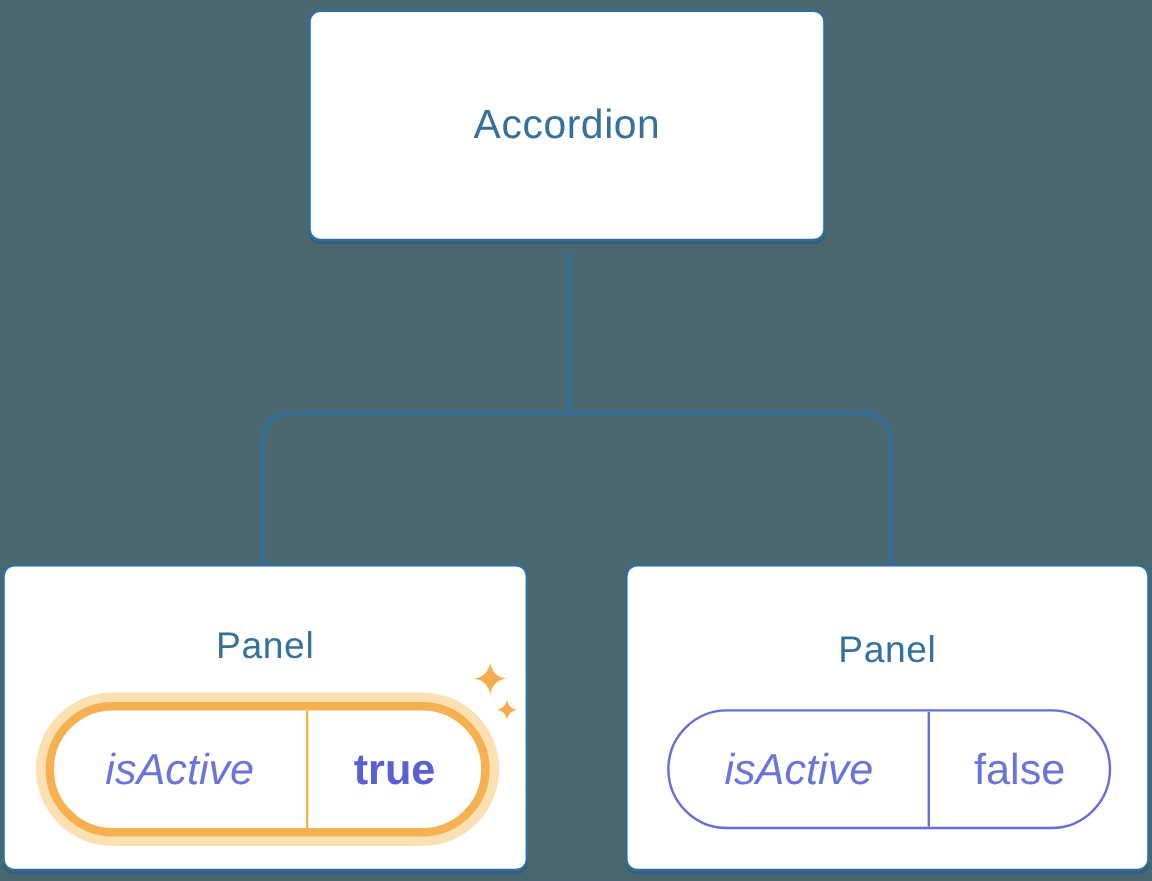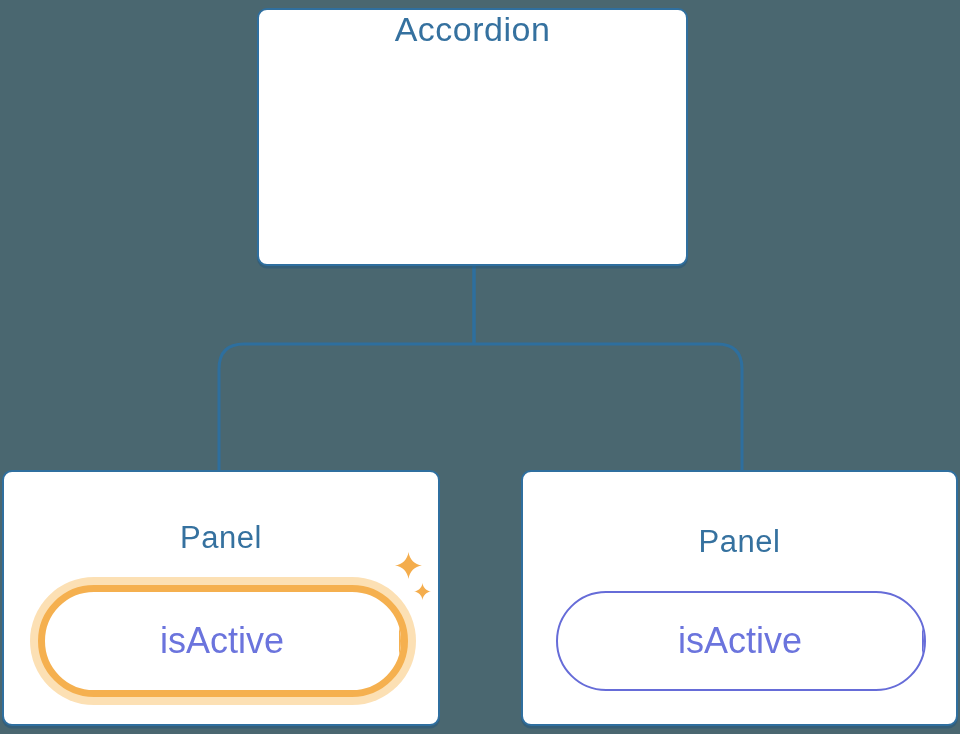--- a/index.html
+++ b/index.html
@@ -24,21 +24,21 @@
   }
   .stage{position:absolute;inset:0;width:960px;height:734px;}
   .connectors{position:absolute;left:0;top:0;width:960px;height:734px;pointer-events:none;}
   .card{
     position:absolute;
     background:var(--card-background);
     border:2px solid var(--card-border-blue);
     border-radius:10px;
     box-shadow:0 2.5px 0 rgba(36,88,126,0.55);
   }
-  .card-accordion{left:257px;top:8px;width:431px;height:258px;display:flex;align-items:flex-start;justify-content:center;}
+  .card-accordion{left:257px;top:8px;width:431px;height:193px;display:flex;align-items:center;justify-content:center;}
   .card-panel-left{left:2px;top:470px;width:438px;height:256px;}
   .card-panel-right{left:521px;top:470px;width:437px;height:256px;}
   .component-label{
     color:var(--label-blue);
     font-size:34px;
     font-weight:500;
     letter-spacing:0.5px;
   }
   .panel-title{
     position:absolute;
@@ -69,21 +69,21 @@
     left:33px;top:119px;
     width:370px;height:100px;
     border:2px solid var(--pill-border-purple);
     border-radius:50px;
   }
   .pill-cell{
     display:flex;align-items:center;justify-content:center;
     font-size:36px;
     color:var(--state-purple);
   }
-  .pill-cell-name{flex:1.45;}
+  .pill-cell-name{flex:1.45;font-style:italic;}
   .pill-cell-value{flex:1;}
   .pill-active .pill-cell-value{font-weight:700;color:var(--state-purple-bold);}
   .pill-divider{width:2px;}
   .pill-active .pill-divider{background:var(--highlight-orange);}
   .pill-inactive .pill-divider{background:var(--pill-border-purple);}
   .sparkle{position:absolute;}
   .sparkle svg{display:block;}
   .sparkle-large{left:391px;top:80px;width:27px;height:27px;}
   .sparkle-small{left:410px;top:111px;width:17px;height:17px;}
 </style>
@@ -100,36 +100,38 @@
   <div class="card card-accordion">
     <div class="component-label">Accordion</div>
   </div>
 
   <div class="card card-panel-left">
     <div class="panel-title">Panel</div>
 
     <div class="pill pill-active">
       <div class="pill-cell pill-cell-name">isActive</div>
       <div class="pill-divider"></div>
+      <div class="pill-cell pill-cell-value">true</div>
     </div>
 
     <div class="sparkle sparkle-large">
       <svg viewBox="0 0 24 24" width="27" height="27">
         <path d="M12 0 C12.9 6.6 17.4 11.1 24 12 C17.4 12.9 12.9 17.4 12 24 C11.1 17.4 6.6 12.9 0 12 C6.6 11.1 11.1 6.6 12 0 Z" style="fill:var(--sparkle-orange)"></path>
       </svg>
     </div>
     <div class="sparkle sparkle-small">
       <svg viewBox="0 0 24 24" width="17" height="17">
         <path d="M12 0 C12.9 6.6 17.4 11.1 24 12 C17.4 12.9 12.9 17.4 12 24 C11.1 17.4 6.6 12.9 0 12 C6.6 11.1 11.1 6.6 12 0 Z" style="fill:var(--sparkle-orange)"></path>
       </svg>
     </div>
   </div>
 
   <div class="card card-panel-right">
     <div class="panel-title">Panel</div>
 
     <div class="pill pill-inactive">
       <div class="pill-cell pill-cell-name">isActive</div>
       <div class="pill-divider"></div>
+      <div class="pill-cell pill-cell-value">false</div>
     </div>
   </div>
 
 </div>
 
 </body></html>

